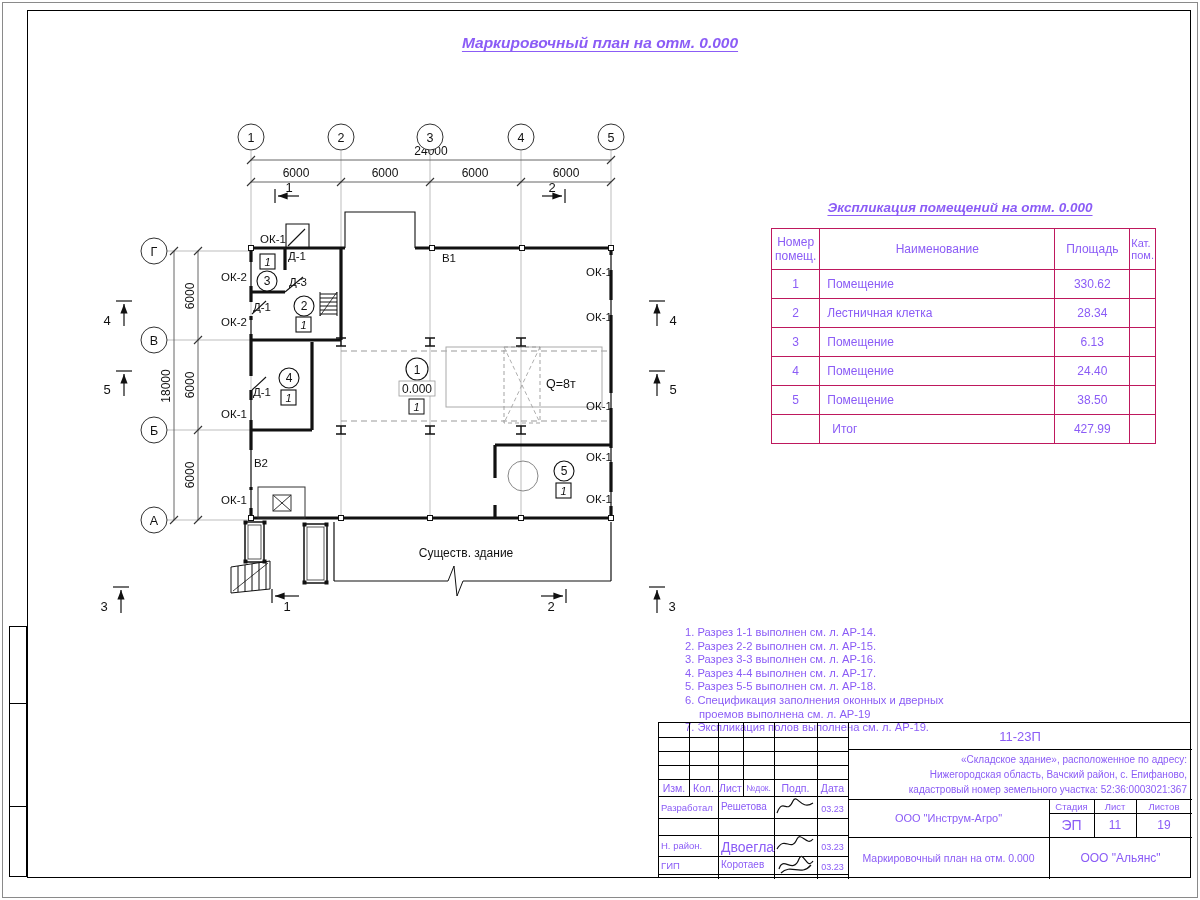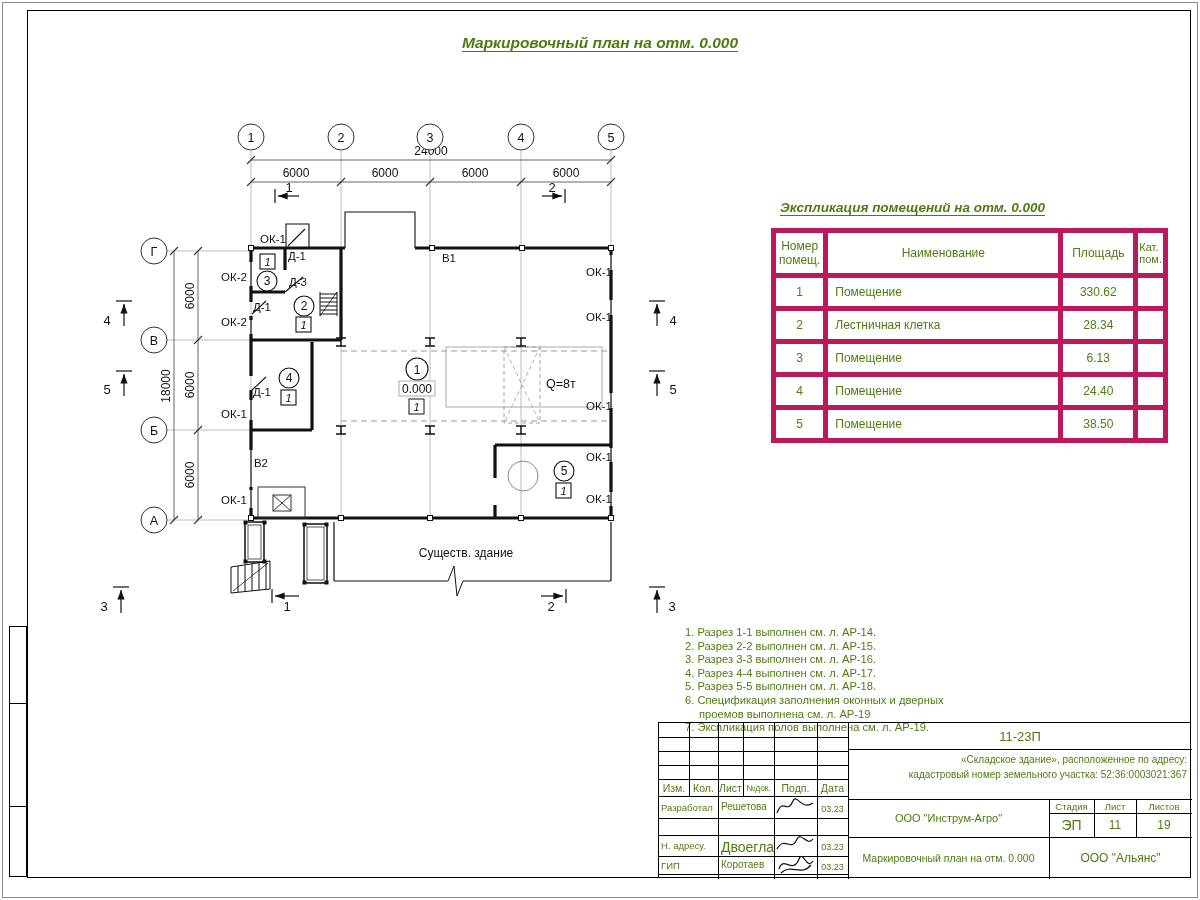--- a/index.html
+++ b/index.html
@@ -1,22 +1,22 @@
 <!DOCTYPE html>
 <html><head>
 <meta charset="utf-8">
 <style>
   html,body{margin:0;padding:0;background:#e8e8e8;}
-  .sheet{position:relative;width:1200px;height:900px;background:#fff;font-family:"Liberation Sans",sans-serif;color:#4d7c0f;overflow:hidden;}
+  .sheet{position:relative;width:1200px;height:900px;background:#fff;font-family:"Liberation Sans",sans-serif;color:#8b5cf6;overflow:hidden;}
   .outer-border{position:absolute;inset:2px;border:1px solid #8a8a8a;pointer-events:none;}
   .frame{position:absolute;left:27px;top:10px;width:1164px;height:868px;border:1.8px solid #000;box-sizing:border-box;pointer-events:none;}
   .main-title{position:absolute;left:370px;top:34px;width:460px;text-align:center;font-size:15.5px;font-style:italic;font-weight:600;text-decoration:underline;text-underline-offset:3px;}
-  .expl-title{position:absolute;left:780px;top:200px;width:360px;font-size:13.5px;font-style:italic;font-weight:600;text-decoration:underline;text-underline-offset:3px;}
+  .expl-title{position:absolute;left:780px;top:200px;width:360px;text-align:center;font-size:13.5px;font-style:italic;font-weight:600;text-decoration:underline;text-underline-offset:3px;}
   table.expl{position:absolute;left:771px;top:228px;border-collapse:collapse;table-layout:fixed;}
-  table.expl th,table.expl td{border:5px solid #be185d;font-weight:normal;font-size:12px;padding:0 3px;overflow:hidden;}
+  table.expl th,table.expl td{border:1px solid #be185d;font-weight:normal;font-size:12px;padding:0 3px;overflow:hidden;}
   table.expl{border:1.6px solid #000;}
   table.expl th{height:40px;text-align:center;}
   table.expl td{height:28px;text-align:center;}
   table.expl td.name{text-align:left;padding-left:7px;}
   .notes{position:absolute;left:657px;top:626px;width:314px;font-size:11.2px;line-height:13.6px;}
   .notes .note{padding-left:14px;text-indent:-14px;margin-left:28px;}
   .tb{position:absolute;left:658px;top:722px;width:533px;height:156px;border:1.6px solid #000;box-sizing:border-box;font-size:11px;}
   .tb .vl{position:absolute;width:1px;background:#000;}
   .tb .hl{position:absolute;height:1px;background:#000;}
   .tb .cell{position:absolute;overflow:hidden;}
@@ -335,20 +335,26 @@
       <td class="name">Помещение</td>
       <td>24.40</td>
       <td></td>
     </tr>
     <tr>
       <td>5</td>
       <td class="name">Помещение</td>
       <td>38.50</td>
       <td></td>
     </tr>
+    <tr>
+      <td></td>
+      <td class="name" style="padding-left:12px">Итог</td>
+      <td>427.99</td>
+      <td></td>
+    </tr>
   </tbody>
     </table>
 
   <div class="notes">
     <div class="note">1. Разрез 1-1 выполнен см. л. АР-14.</div>
     <div class="note">2. Разрез 2-2 выполнен см. л. АР-15.</div>
     <div class="note">3. Разрез 3-3 выполнен см. л. АР-16.</div>
     <div class="note">4. Разрез 4-4 выполнен см. л. АР-17.</div>
     <div class="note">5. Разрез 5-5 выполнен см. л. АР-18.</div>
     <div class="note">6. Спецификация заполнения оконных и дверных проемов выполнена см. л. АР-19</div>
@@ -384,38 +390,39 @@
     <div class="cell c" style="left:0;top:57px;width:30px;height:15px;font-size:10.5px">Изм.</div>
     <div class="cell c" style="left:30px;top:57px;width:29px;height:15px;font-size:10.5px">Кол.</div>
     <div class="cell c" style="left:59px;top:57px;width:25px;height:15px;font-size:10.5px">Лист</div>
     <div class="cell c" style="left:84px;top:57px;width:31px;height:15px;font-size:8.5px">№док.</div>
     <div class="cell c" style="left:115px;top:57px;width:43px;height:15px;font-size:10.5px">Подп.</div>
     <div class="cell c" style="left:158px;top:57px;width:31px;height:15px;font-size:10.5px">Дата</div>
 
     <div class="cell" style="left:2px;top:79px;width:72px;font-size:9.5px">Разработал</div>
     <div class="cell" style="left:62px;top:78px;width:52px;font-size:10px">Решетова</div>
     <div class="cell c" style="left:158px;top:79px;width:31px;height:13px;font-size:9px">03.23</div>
-    <div class="cell" style="left:2px;top:117px;width:56px;font-size:9.5px">Н. адресу.</div>
+    <div class="cell" style="left:2px;top:117px;width:56px;font-size:9.5px">Н. район.</div>
     <div class="cell" style="left:62px;top:116px;width:54px;font-size:14px">Двоеглазов</div>
     <div class="cell c" style="left:158px;top:117px;width:31px;height:13px;font-size:9px">03.23</div>
     <div class="cell" style="left:2px;top:137px;width:56px;font-size:9.5px">ГИП</div>
     <div class="cell" style="left:62px;top:136px;width:54px;font-size:10px">Коротаев</div>
     <div class="cell c" style="left:158px;top:137px;width:31px;height:13px;font-size:9px">03.23</div>
 
     <svg class="cell" style="left:114px;top:70px" width="44" height="26">
       <path d="M4,20 C10,4 14,22 20,8 C24,0 28,18 40,10" stroke="#111" stroke-width="1.2" fill="none"></path>
     </svg>
     <svg class="cell" style="left:114px;top:110px" width="44" height="46">
       <path d="M4,16 C12,2 18,20 24,6 C28,-2 34,14 40,6" stroke="#111" stroke-width="1.2" fill="none"></path>
       <path d="M6,36 C10,22 20,42 26,26 C30,16 34,38 40,28 M8,40 C18,30 28,44 38,32" stroke="#111" stroke-width="1.2" fill="none"></path>
     </svg>
 
     <div class="cell c" style="left:189px;top:2px;width:344px;height:22px;font-size:13px">11-23П</div>
     <div class="cell" style="left:195px;top:29px;width:333px;text-align:right;font-size:10px;line-height:15px">
       <div>«Складское здание», расположенное по адресу:</div>
+      <div>Нижегородская область, Вачский район, с. Епифаново,</div>
       <div>кадастровый номер земельного участка: 52:36:0003021:367</div>
     </div>
     <div class="cell c" style="left:189px;top:76px;width:201px;height:38px;font-size:11px">ООО "Инструм-Агро"</div>
     <div class="cell c" style="left:390px;top:76px;width:45px;height:14px;font-size:9.5px">Стадия</div>
     <div class="cell c" style="left:435px;top:76px;width:42px;height:14px;font-size:9.5px">Лист</div>
     <div class="cell c" style="left:477px;top:76px;width:56px;height:14px;font-size:9.5px">Листов</div>
     <div class="cell c" style="left:390px;top:90px;width:45px;height:24px;font-size:14px">ЭП</div>
     <div class="cell c" style="left:435px;top:90px;width:42px;height:24px;font-size:12px">11</div>
     <div class="cell c" style="left:477px;top:90px;width:56px;height:24px;font-size:12px">19</div>
     <div class="cell c" style="left:189px;top:114px;width:201px;height:42px;font-size:10.5px">Маркировочный план на отм. 0.000</div>

